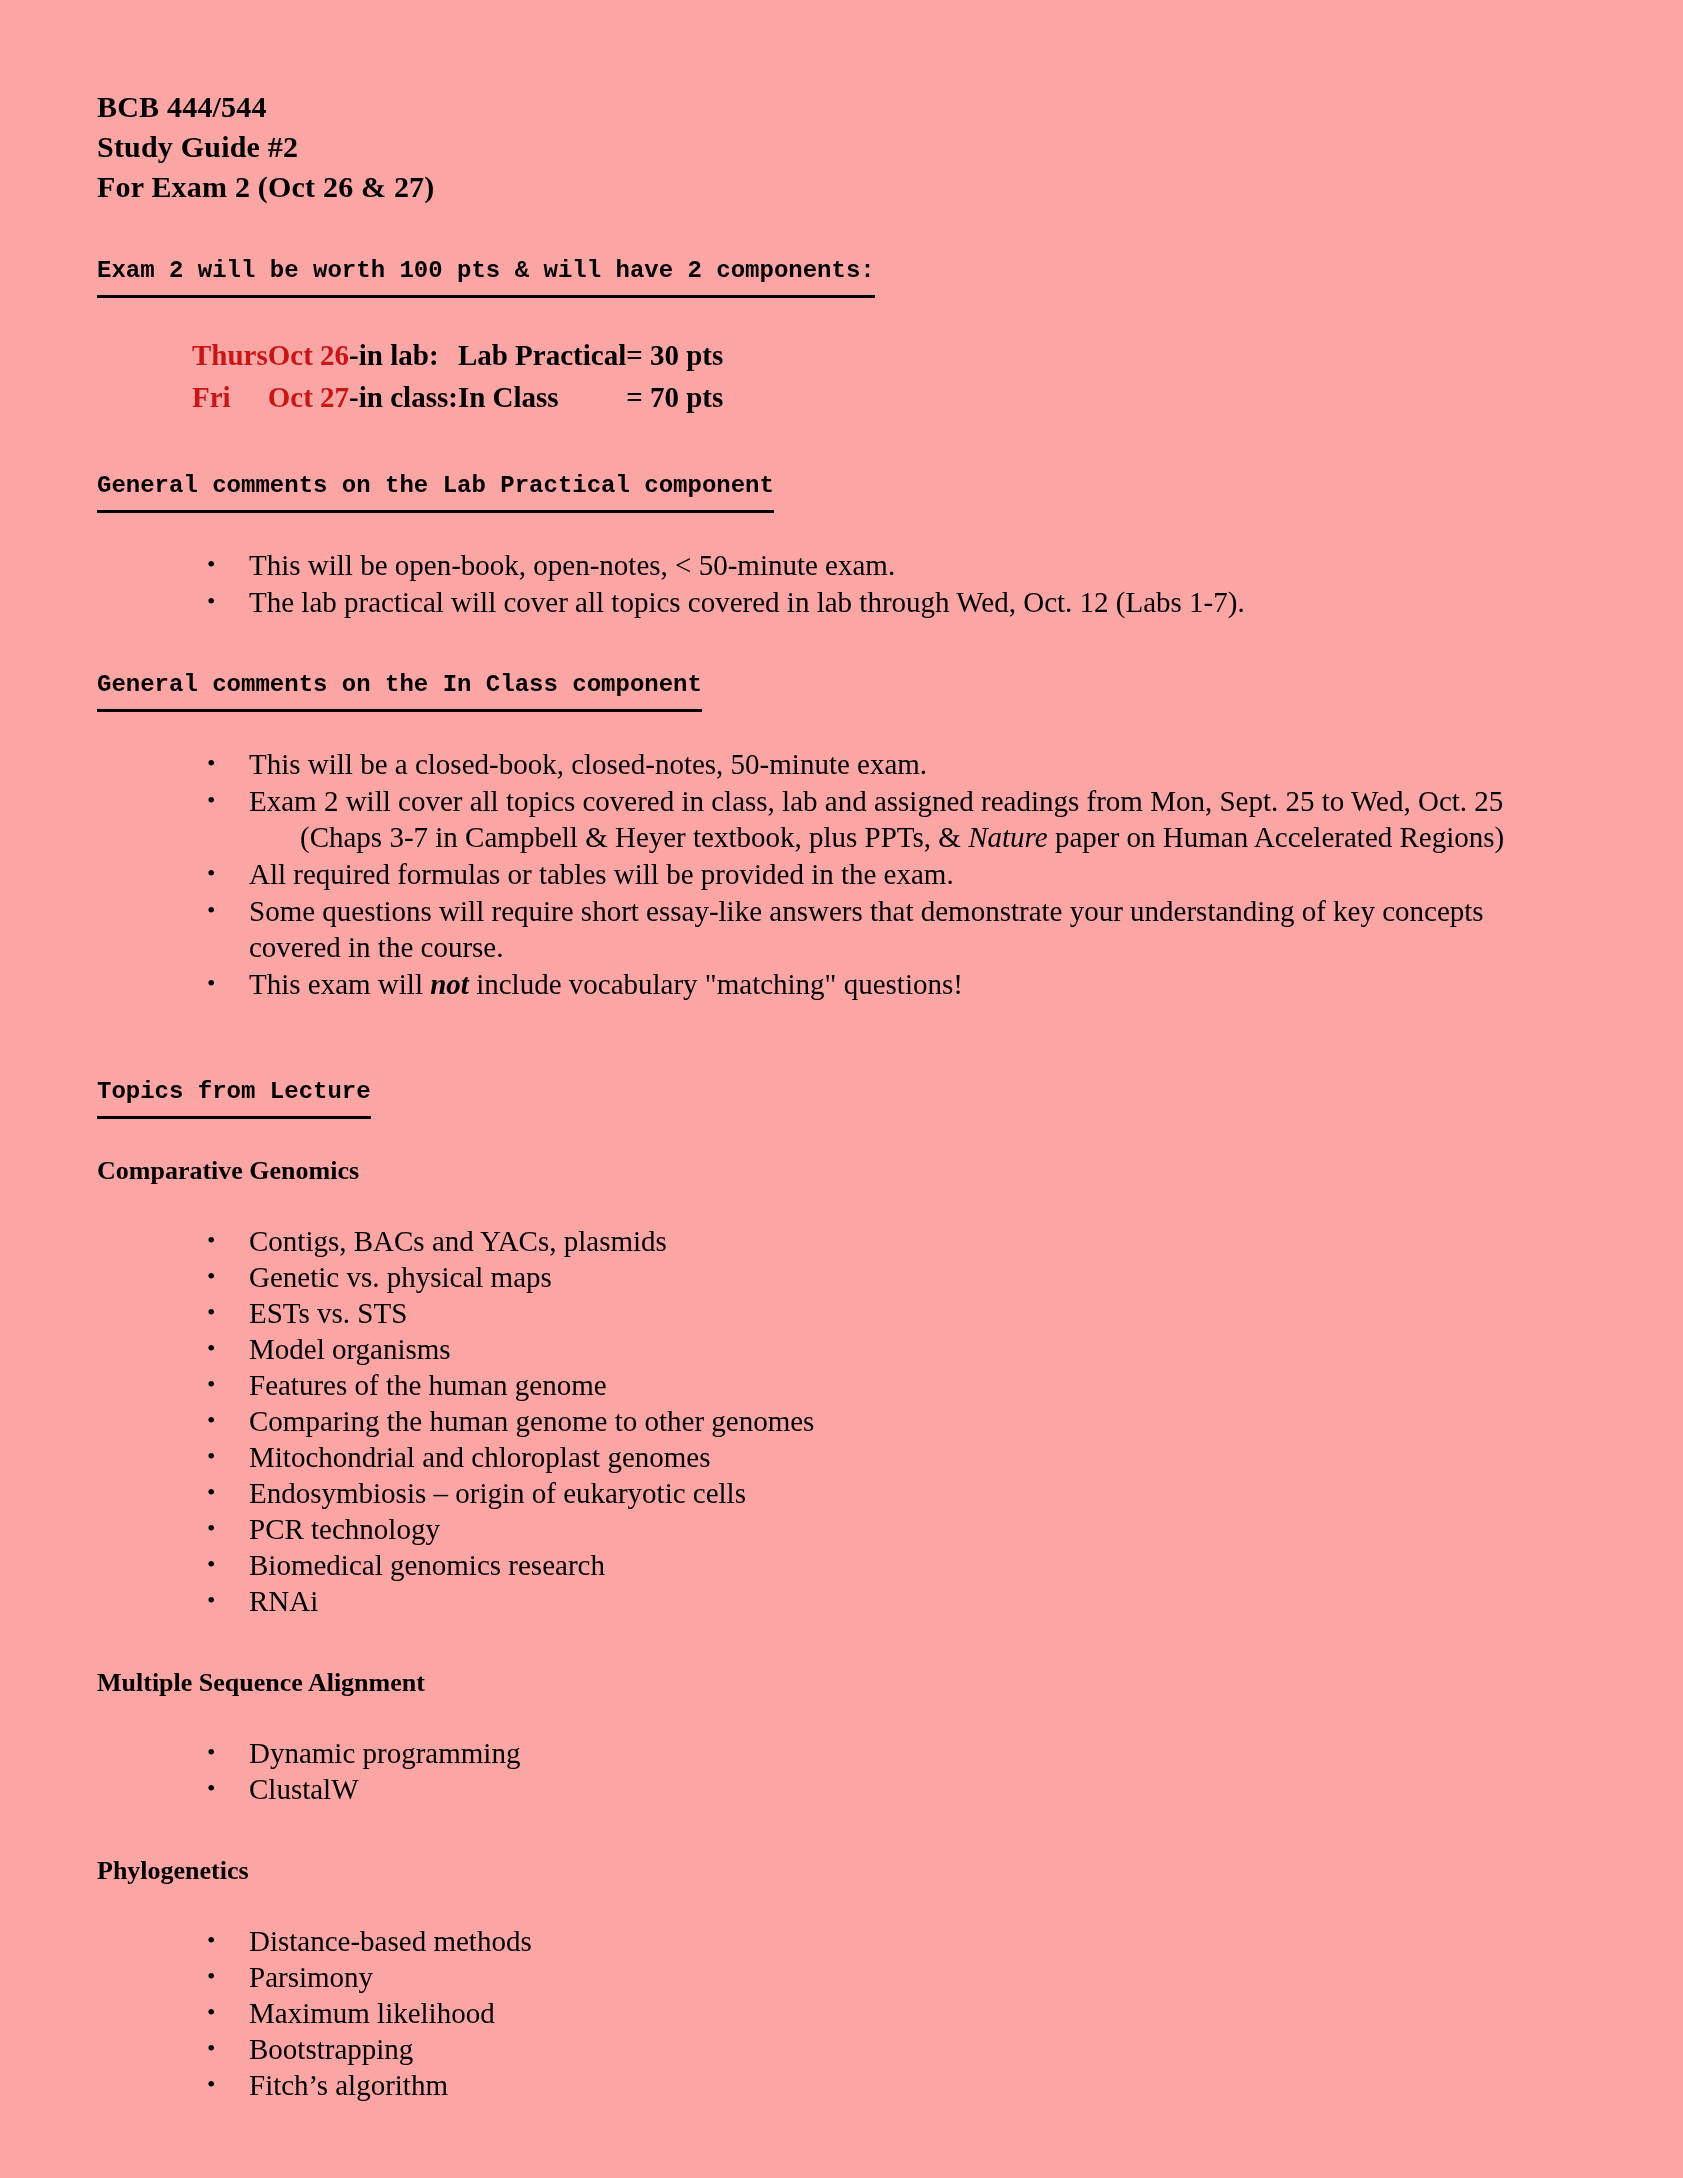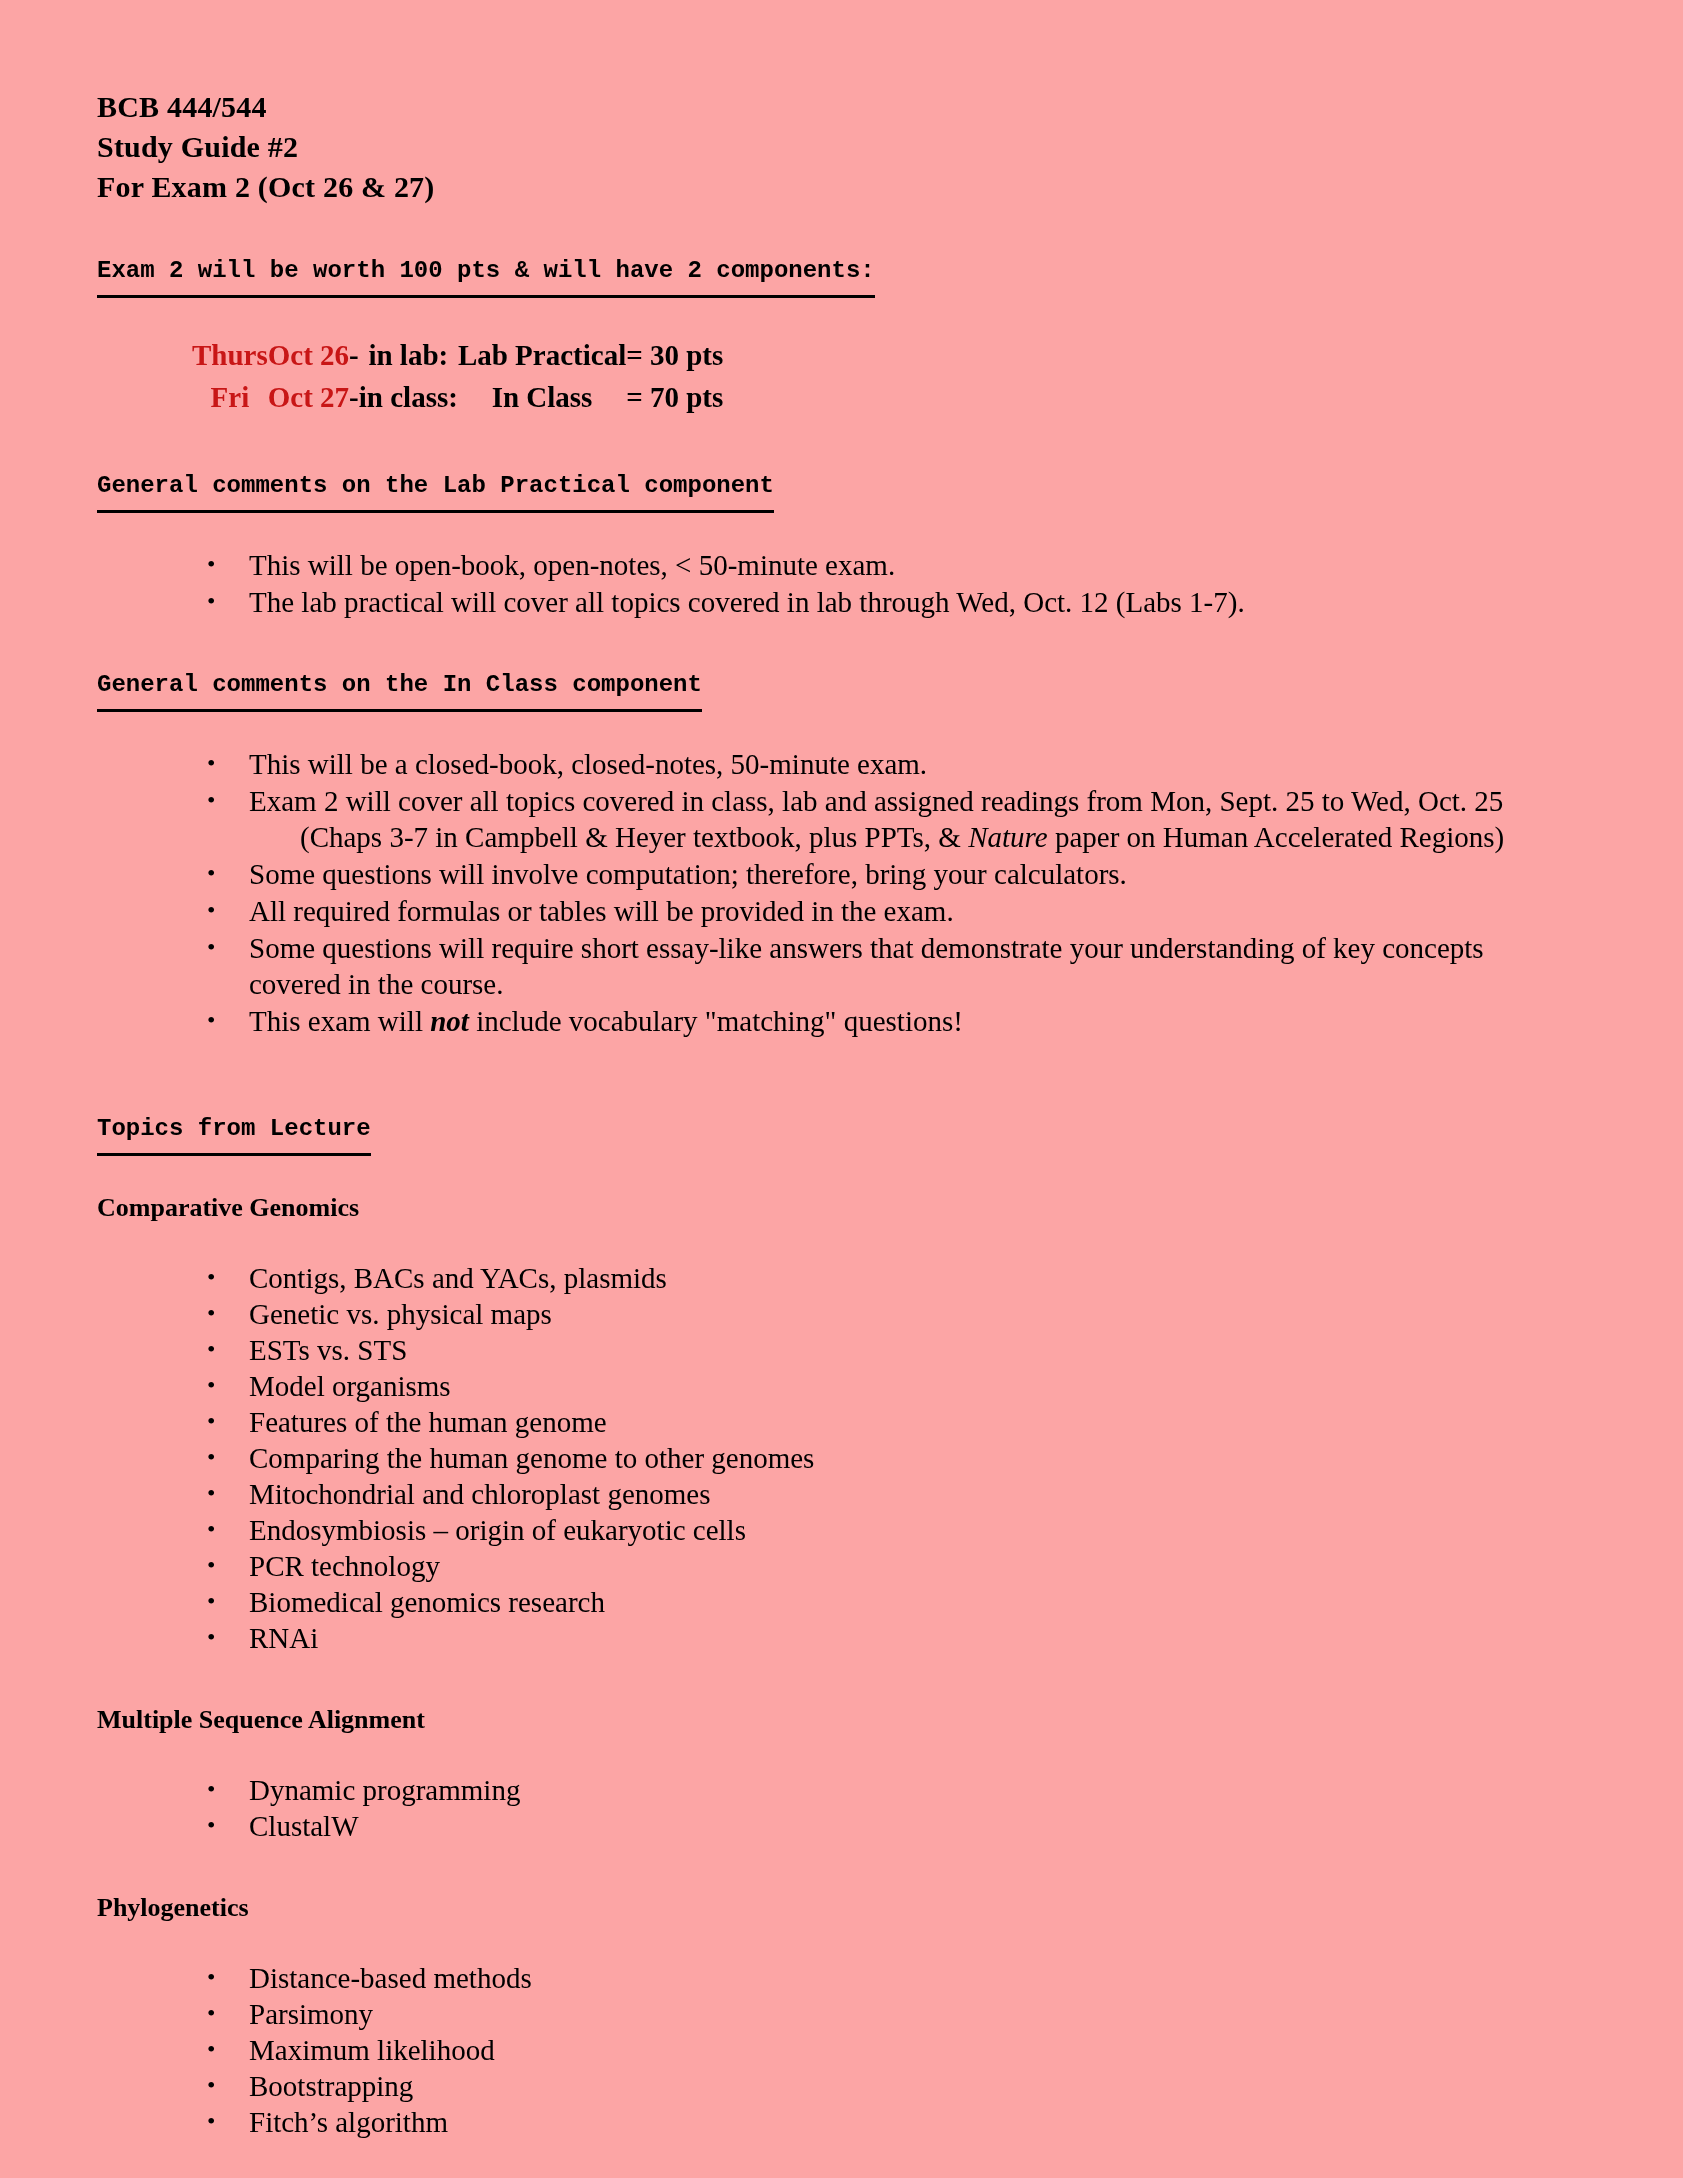--- a/index.html
+++ b/index.html
@@ -64,21 +64,20 @@
     margin-left: 95px;
     border-collapse: collapse;
     font-weight: bold;
     font-size: 29px;
   }
   .schedule td {
     padding: 0 0 8px 0;
     vertical-align: baseline;
     white-space: pre;
     line-height: 34px;
-    text-align: center;
   }
   .sc-day   { color: #c81616; padding-right: 10px; }
   .sc-date  { color: #c81616; padding-right: 14px; }
   .sc-dash  { padding-right: 12px; }
   .sc-where { padding-right: 30px; }
   .sc-what  { padding-right: 149px; }
   .sc-pts   { }
 
   
   ul.bullets {
@@ -170,21 +169,20 @@
     </div>
 
     <div class="block-gap-md"></div>
 
     <ul class="bullets">
       <li>This will be a closed-book, closed-notes, 50-minute exam.</li>
       <li>
         <span>Exam 2 will cover all topics covered in class, lab and assigned readings from Mon, Sept. 25 to Wed, Oct. 25</span>
         <span class="subline"><span>(Chaps 3-7 in Campbell &amp; Heyer textbook, plus PPTs, &amp; </span><span class="ital">Nature</span><span> paper on Human Accelerated Regions)</span></span>
       </li>
-      <li>Some questions will involve computation; therefore, bring your calculators.</li>
       <li>All required formulas or tables will be provided in the exam.</li>
       <li>Some questions will require short essay-like answers that demonstrate your understanding of key concepts covered in the course.</li>
       <li><span>This exam will </span><span class="bolditalic">not</span><span> include vocabulary "matching" questions!</span></li>
     </ul>
 
     <div class="block-gap-xl"></div>
 
     <div>
       <span class="heading-ul">Topics from Lecture</span>
     </div>

